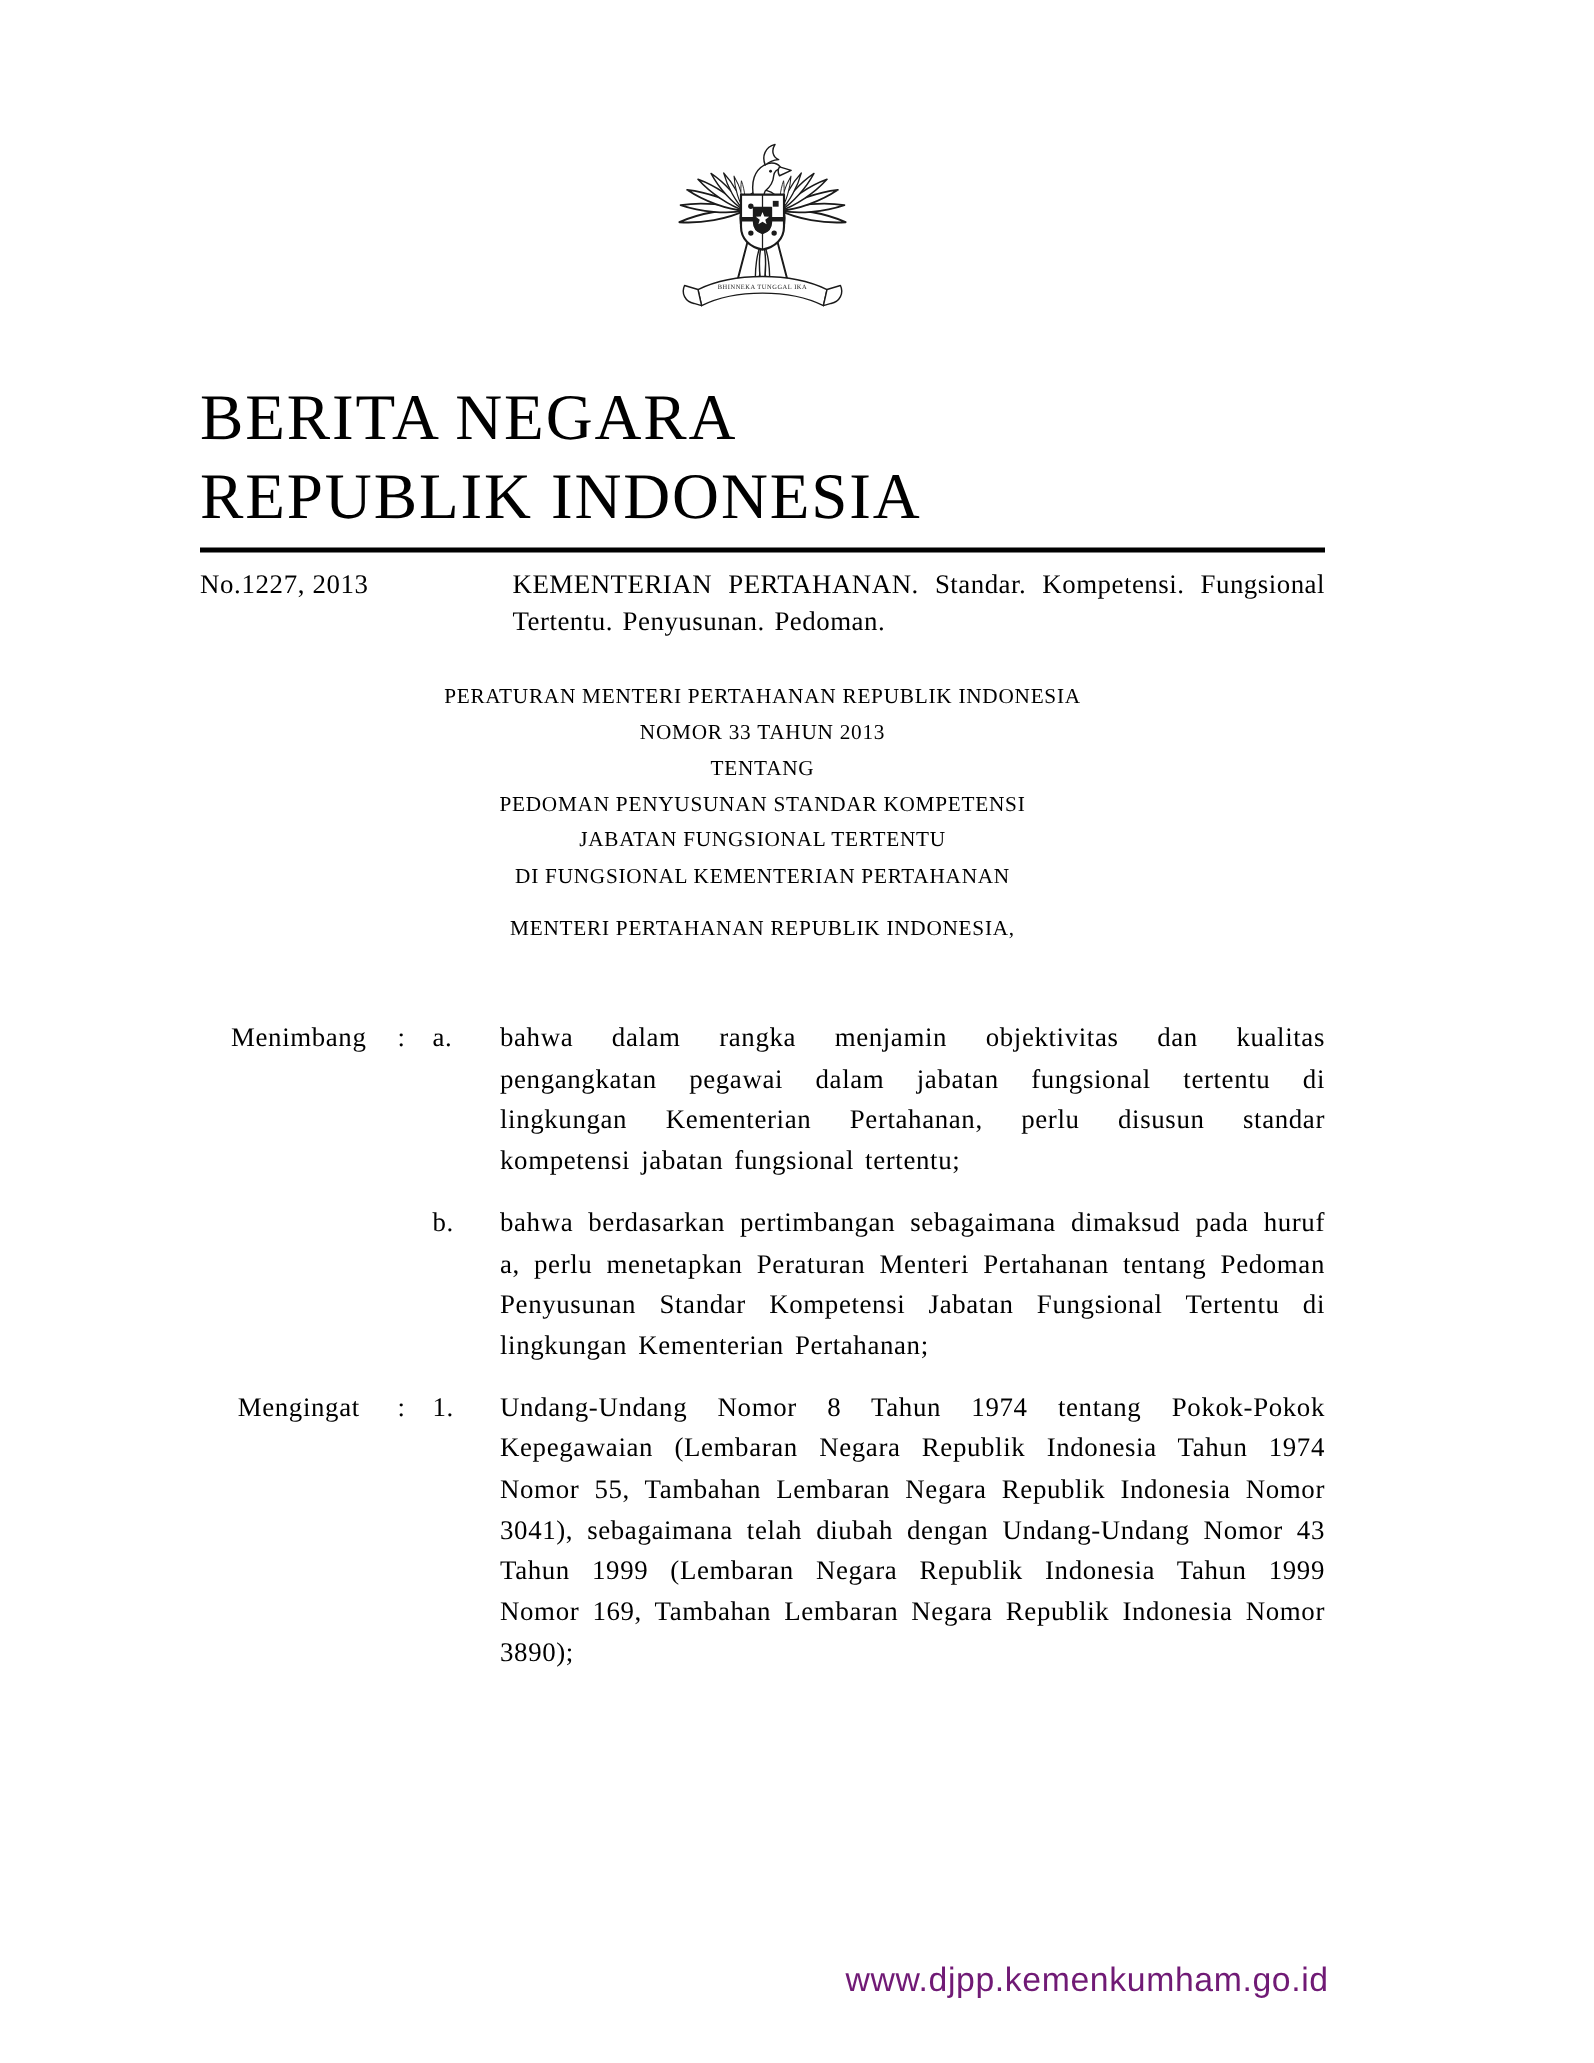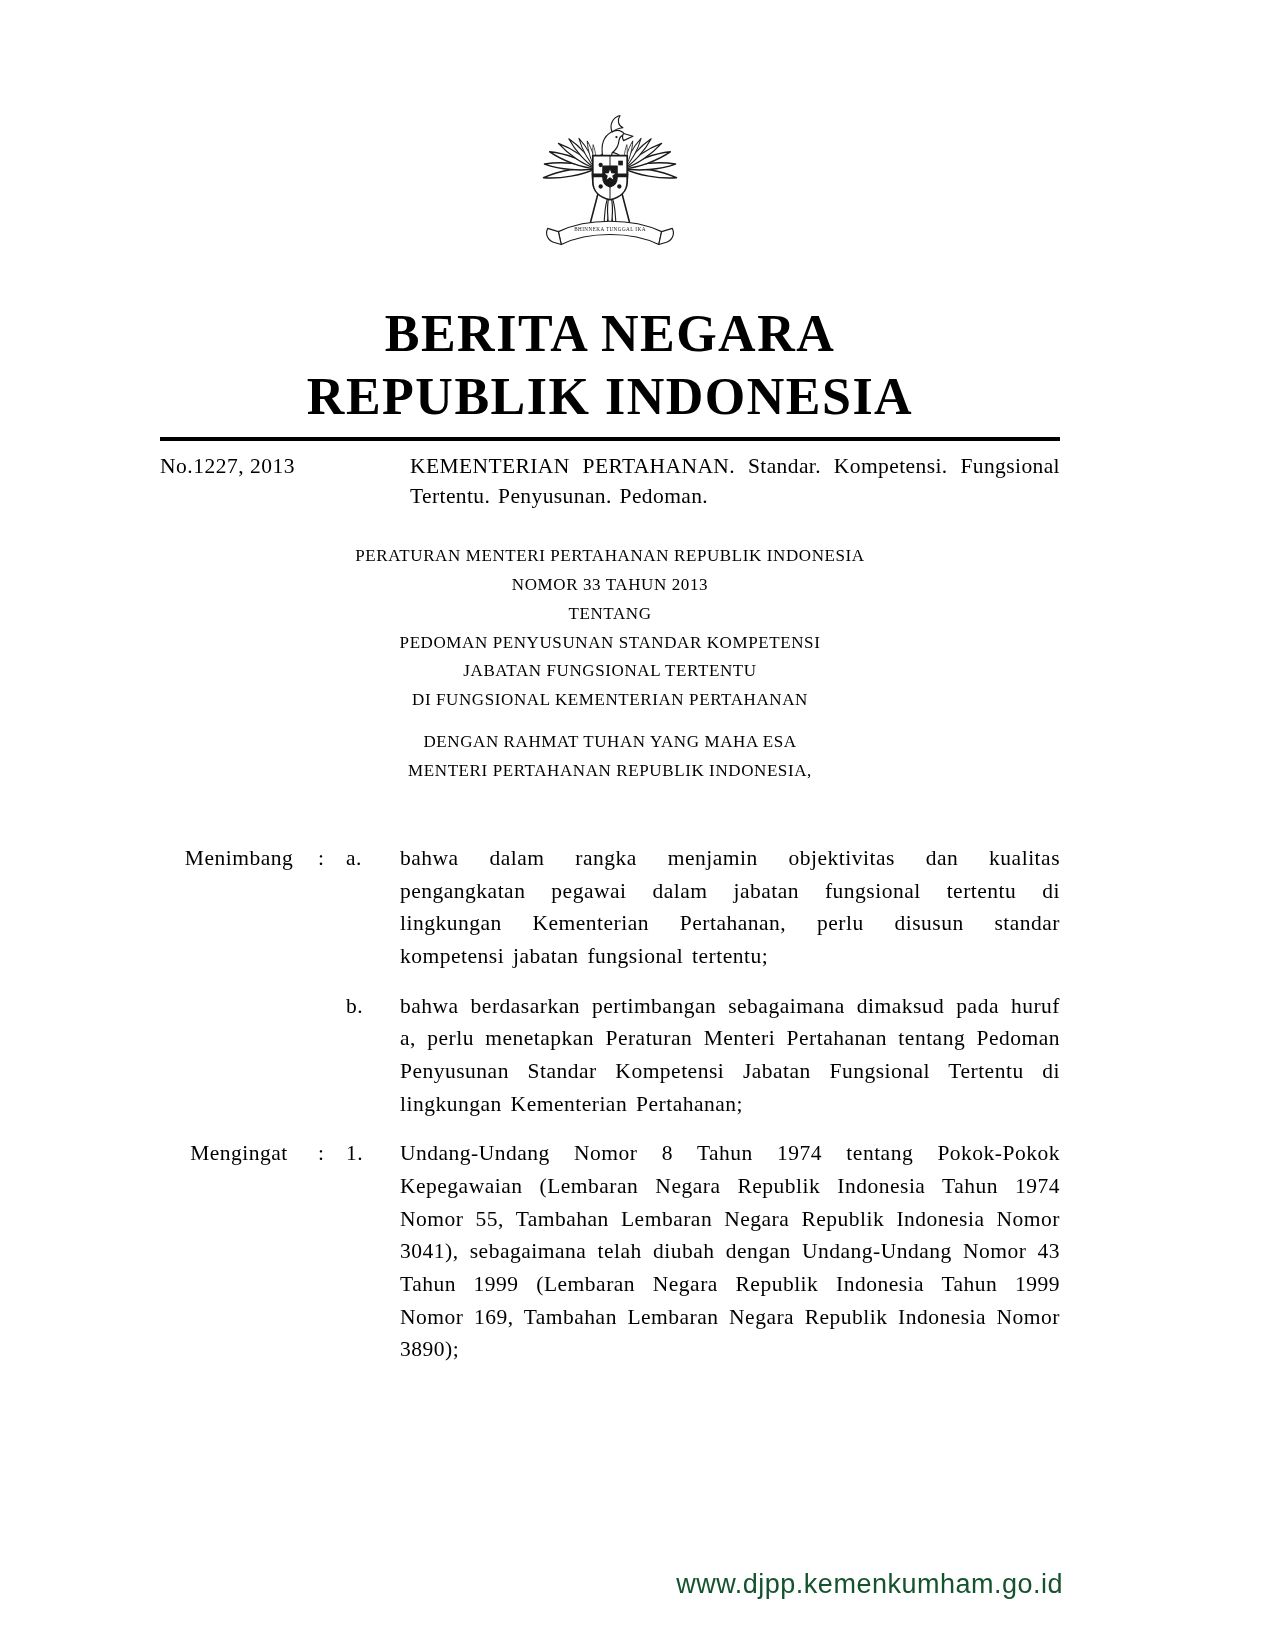--- a/index.html
+++ b/index.html
@@ -12,24 +12,24 @@
     background: #ffffff;
     font-family: "Liberation Serif", serif;
     color: #000000;
     overflow: hidden;
   }
   .content { padding: 84px 215px 0 160px; }
   .emblem-wrap { text-align: center; }
   .emblem-wrap svg { display: inline-block; }
   .masthead {
     margin: 42px 0 0 0;
-    text-align: center;
+    text-align: left;
     font-size: 52px;
     line-height: 1.22;
-    font-weight: bold;
+    font-weight: normal;
     letter-spacing: 1.5px;
   }
   .rule { border: none; border-top: 4px solid #000000; margin: 8px 0 10px 0; }
   .issue-row { display: flex; font-size: 21.5px; line-height: 1.42; }
   .issue-no { flex: 0 0 250px; width: 250px; letter-spacing: 0.5px; }
   .issue-abstract { flex: 1; text-align: justify; letter-spacing: 0.4px; word-spacing: 2px; }
   .title-block, .preamble {
     text-align: center;
     font-size: 17px;
     line-height: 1.7;
@@ -49,21 +49,21 @@
   .clause-label { text-align: center; }
   .clause-colon { text-align: left; }
   .clause-marker { text-align: left; }
   .clause-text { text-align: justify; word-spacing: 3px; }
   .footer-url {
     position: absolute;
     right: 212px;
     bottom: 50px;
     font-family: "Liberation Sans", sans-serif;
     font-size: 27px;
-    color: #14532d;
+    color: #701a75;
     letter-spacing: 0.5px;
   }
 </style>
 </head>
 <body>
 
 <div class="page">
   <div class="content">
 
     <div class="emblem-wrap">
@@ -143,21 +143,20 @@
     <div class="title-block">
       <div>PERATURAN MENTERI PERTAHANAN REPUBLIK INDONESIA</div>
       <div>NOMOR 33 TAHUN 2013</div>
       <div>TENTANG</div>
       <div>PEDOMAN PENYUSUNAN STANDAR KOMPETENSI</div>
       <div>JABATAN FUNGSIONAL TERTENTU</div>
       <div>DI FUNGSIONAL KEMENTERIAN PERTAHANAN</div>
     </div>
 
     <div class="preamble">
-      <div>DENGAN RAHMAT TUHAN YANG MAHA ESA</div>
       <div>MENTERI PERTAHANAN REPUBLIK INDONESIA,</div>
     </div>
 
     <div class="clauses">
 
       <div class="clause-row">
         <div class="clause-label">Menimbang</div>
         <div class="clause-colon">:</div>
         <div class="clause-marker">a.</div>
         <div class="clause-text">bahwa dalam rangka menjamin objektivitas dan kualitas pengangkatan pegawai dalam jabatan fungsional tertentu di lingkungan Kementerian Pertahanan, perlu disusun standar kompetensi jabatan fungsional tertentu;</div>

